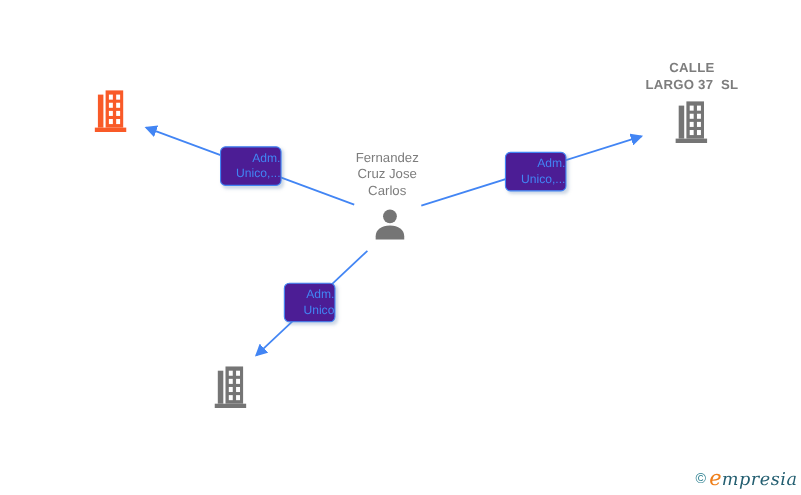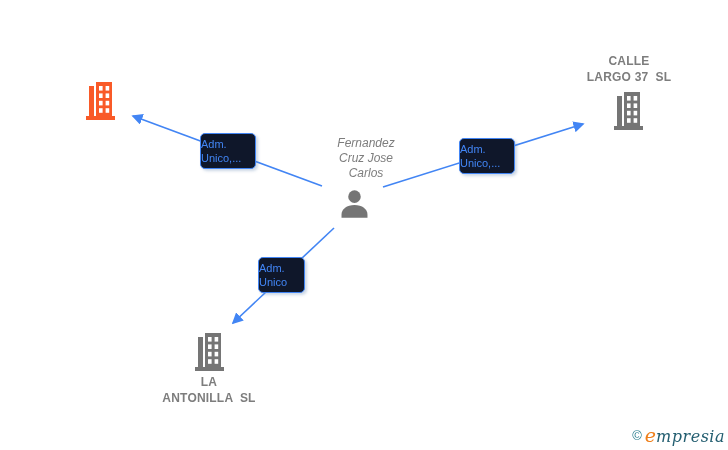--- a/index.html
+++ b/index.html
@@ -10,27 +10,27 @@
     height: 450px;
     background: #ffffff;
     overflow: hidden;
   }
   .edges-layer { position: absolute; left: 0; top: 0; width: 728px; height: 450px; }
   .edge-line { stroke: #4285f4; stroke-width: 1.6; }
   .edge-label {
     position: absolute;
     box-sizing: border-box;
     height: 36px;
-    background: #0f172a;
+    background: #4c1d95;
     border: 1.5px solid #4285f4;
     border-radius: 5px;
     color: #4285f4;
     font-size: 11px;
     line-height: 14px;
-    text-align: left;
+    text-align: right;
     padding-top: 3px;
     white-space: pre-wrap;
     box-shadow: 2px 2px 3px rgba(110, 140, 180, 0.35);
     cursor: pointer;
   }
   .node-label {
     position: absolute;
     text-align: center;
     color: #7d7d7d;
     white-space: pre-wrap;
@@ -113,21 +113,21 @@
         <rect x="19.6" y="4" width="3.6" height="4.6"></rect>
       <rect x="13" y="11.4" width="3.6" height="4.6"></rect>
         <rect x="19.6" y="11.4" width="3.6" height="4.6"></rect>
       <rect x="13" y="18.8" width="3.6" height="4.6"></rect>
         <rect x="19.6" y="18.8" width="3.6" height="4.6"></rect>
       <rect x="13" y="26.2" width="3.6" height="4.6"></rect>
         <rect x="19.6" y="26.2" width="3.6" height="4.6"></rect>
     </g>
   </svg>
 
-  <div class="node-label person-label" style="left:316px; top:136px; width:100px;font-style:italic;">Fernandez
+  <div class="node-label person-label" style="left:302px; top:136px; width:100px;">Fernandez
 Cruz Jose
 Carlos</div>
   <svg class="node-icon person-gray" style="left:337px; top:186px;" width="35" height="37" viewBox="0 0 24 24" fill="currentColor">
     <circle cx="12" cy="6.6" r="4.3"></circle>
     <path d="M12 12.4c-5.3 0-8.9 2.8-8.9 6.6V21h17.8v-2c0-3.8-3.6-6.6-8.9-6.6z"></path>
   </svg>
 
   <svg class="node-icon building-gray" style="left:195px; top:333px;" width="29" height="38" viewBox="0 0 29 38" fill="currentColor">
     <rect x="0" y="34" width="29" height="4"></rect>
     <rect x="3" y="4" width="5" height="30"></rect>
@@ -136,20 +136,18 @@
       <rect x="13" y="4" width="3.6" height="4.6"></rect>
         <rect x="19.6" y="4" width="3.6" height="4.6"></rect>
       <rect x="13" y="11.4" width="3.6" height="4.6"></rect>
         <rect x="19.6" y="11.4" width="3.6" height="4.6"></rect>
       <rect x="13" y="18.8" width="3.6" height="4.6"></rect>
         <rect x="19.6" y="18.8" width="3.6" height="4.6"></rect>
       <rect x="13" y="26.2" width="3.6" height="4.6"></rect>
         <rect x="19.6" y="26.2" width="3.6" height="4.6"></rect>
     </g>
   </svg>
-  <div class="node-label company-label" style="left:144px; top:374px; width:130px;">LA
-ANTONILLA  SL</div>
 
   <div class="footer-logo">
     <span class="footer-copy">©</span><span class="footer-e">e</span><span class="footer-rest">mpresia</span>
   </div>
 
 </div>
 
 </body></html>

